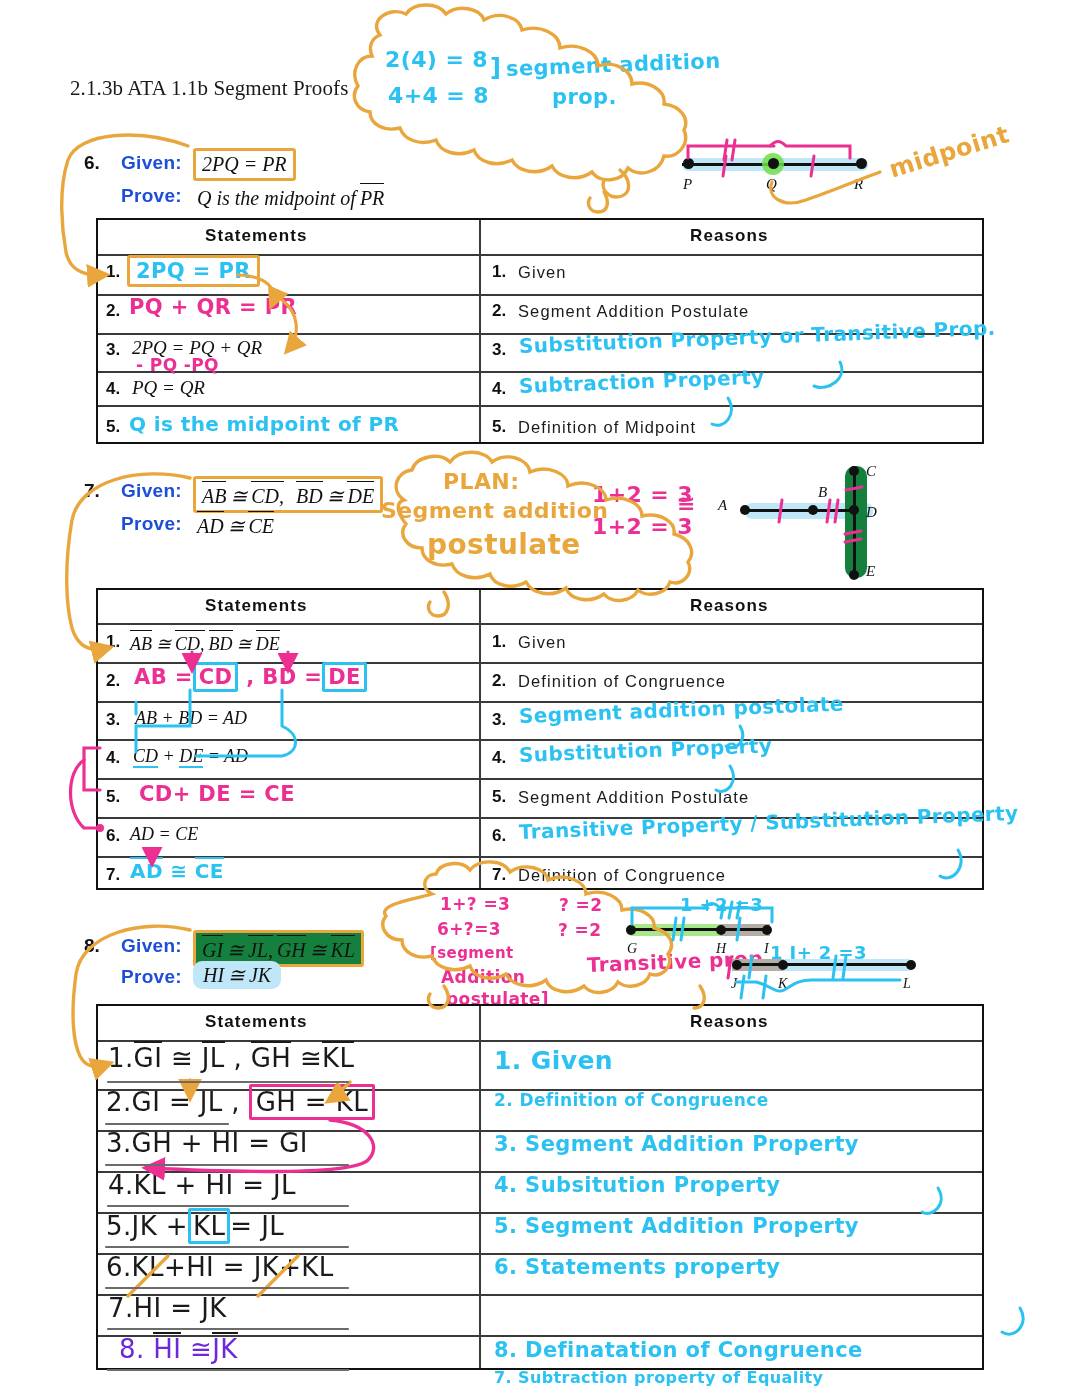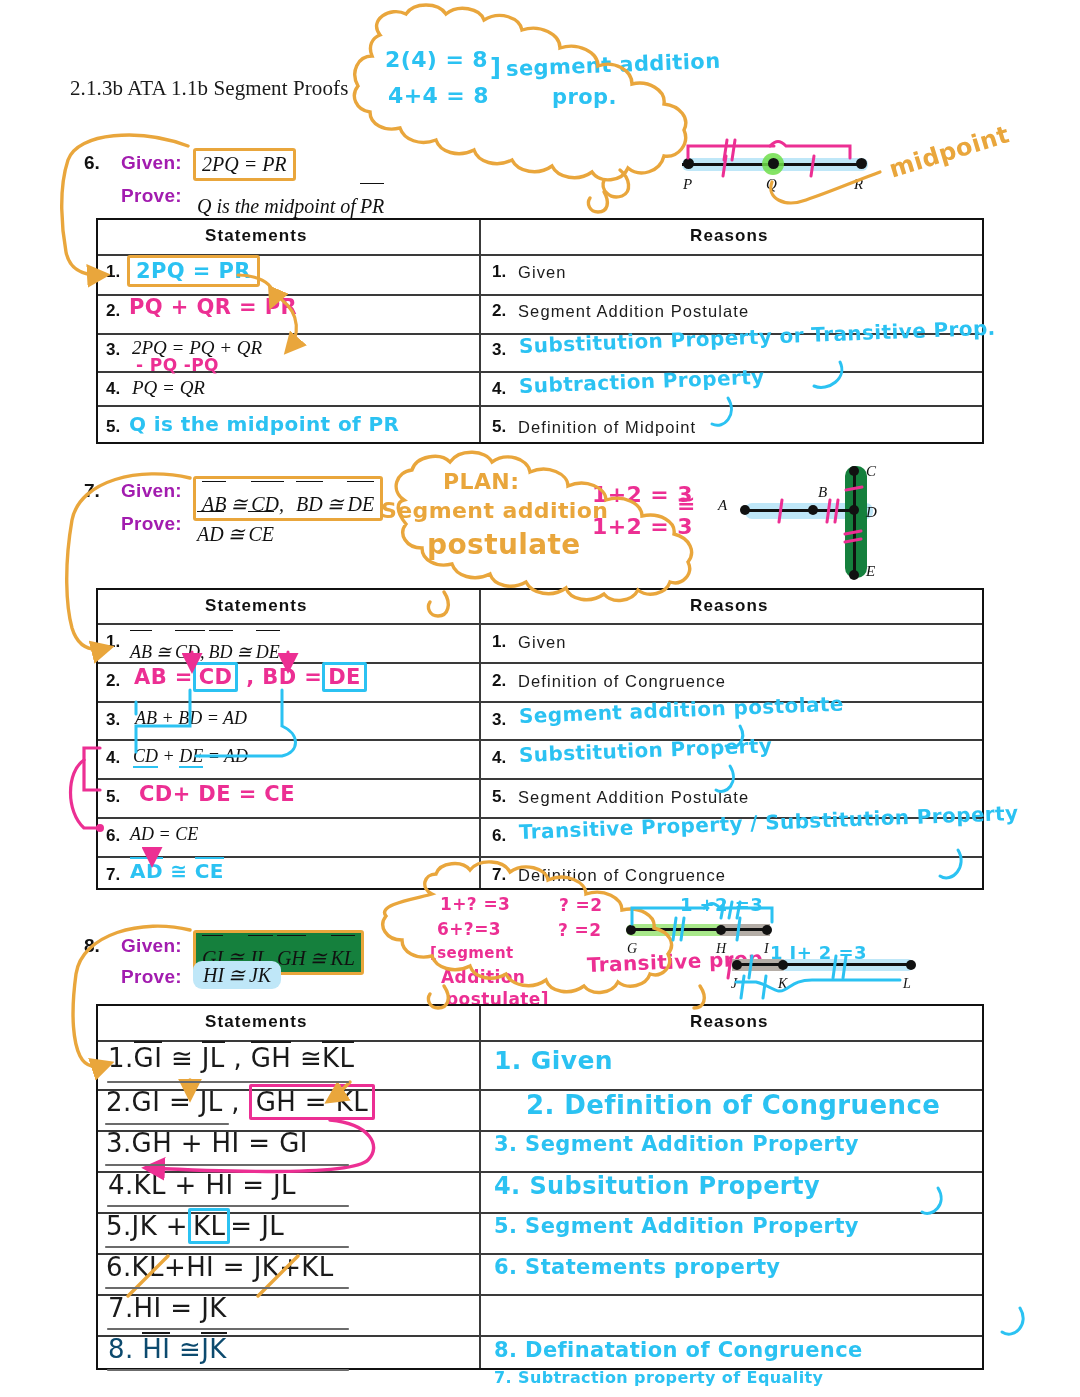--- a/index.html
+++ b/index.html
@@ -12,25 +12,25 @@
 
   
   .doc-title{
     left:70px;top:76px;font-size:21px;color:#1a1a1a;
     font-family:"Liberation Serif", serif;letter-spacing:.1px;white-space:nowrap;
   }
   .prob-num{
     font-family:"Liberation Sans", sans-serif;font-weight:bold;font-size:19px;color:#111;
   }
   .lbl{
-    font-family:"Liberation Sans", sans-serif;font-weight:bold;font-size:19px;color:#a21caf;
+    font-family:"Liberation Sans", sans-serif;font-weight:bold;font-size:19px;color:#1d4ed8;
     letter-spacing:.3px;
   }
   .mathit{font-family:"Liberation Serif", serif;font-style:italic;font-size:20px;color:#111;}
-  .ovl{border-top:1.6px solid #111;padding-top:12px;display:inline-block;line-height:1.05;}
+  .ovl{border-top:1.6px solid #111;padding-top:4px;display:inline-block;line-height:1.05;}
 
   
   .ptable{border:2px solid #111;background:#fff;box-sizing:border-box;}
   .ptable .rowline{position:absolute;left:0;right:0;height:2px;background:#3a3a3a;}
   .ptable .vdiv{position:absolute;top:0;bottom:0;width:2px;background:#3a3a3a;}
   .th{
     font-family:"Liberation Sans", sans-serif;font-weight:bold;font-size:17px;color:#111;
     letter-spacing:1.1px;text-align:center;
   }
   .cellnum{
@@ -302,35 +302,35 @@
 <div class="abs hw" style="left:108px;top:1045px;font-size:26px;color:#1a1a1a;font-weight:normal;">
   1.<span style="border-top:2.5px solid #1a1a1a;">GI</span> ≅ <span style="border-top:2.5px solid #1a1a1a;">JL</span> ,  <span style="border-top:2.5px solid #1a1a1a;">GH</span> ≅<span style="border-top:2.5px solid #1a1a1a;">KL</span>
 </div>
 <div class="abs hw cy" style="left:494px;top:1048px;font-size:25px;">
   <span>1.</span>&nbsp;<span>Given</span>
 </div>
 
 <div class="abs hw" style="left:106px;top:1089px;font-size:26px;color:#1a1a1a;font-weight:normal;">
   2.GI = JL , <span class="boxmg" style="padding:0 4px;color:#1a1a1a;">GH = KL</span>
 </div>
-<div class="abs hw cy" style="left:494px;top:1092px;font-size:26px;margin-left:32px;">
+<div class="abs hw cy" style="left:494px;top:1092px;font-size:17px;">
   <span>2.</span>&nbsp;<span>Definition of Congruence</span>
 </div>
 
 <div class="abs hw" style="left:106px;top:1130px;font-size:26px;color:#1a1a1a;font-weight:normal;">
   <span>3.</span><span>GH + HI = GI</span>
 </div>
 <div class="abs hw cy" style="left:494px;top:1133px;font-size:21px;">
   <span>3.</span>&nbsp;<span>Segment Addition Property</span>
 </div>
 
 <div class="abs hw" style="left:108px;top:1172px;font-size:26px;color:#1a1a1a;font-weight:normal;">
   <span>4.</span><span>KL + HI = JL</span>
 </div>
-<div class="abs hw cy" style="left:494px;top:1174px;font-size:24px;">
+<div class="abs hw cy" style="left:494px;top:1174px;font-size:21px;">
   <span>4.</span>&nbsp;<span>Subsitution Property</span>
 </div>
 
 <div class="abs hw" style="left:106px;top:1213px;font-size:26px;color:#1a1a1a;font-weight:normal;">
   5.JK +<span class="boxcy" style="padding:0 2px;color:#1a1a1a;">KL</span>= JL
 </div>
 <div class="abs hw cy" style="left:494px;top:1215px;font-size:21px;">
   <span>5.</span>&nbsp;<span>Segment Addition Property</span>
 </div>
 
@@ -341,21 +341,21 @@
   <span>6.</span>&nbsp;<span>Statements property</span>
 </div>
 
 <div class="abs hw" style="left:108px;top:1295px;font-size:26px;color:#1a1a1a;font-weight:normal;">
   <span>7.</span><span>HI = JK</span>
 </div>
 <div class="abs hw cy" style="left:494px;top:1370px;font-size:16px;">
   <span>7.</span>&nbsp;<span>Subtraction property of Equality</span>
 </div>
 
-<div class="abs hw" style="left:108px;top:1336px;font-size:26px;color:#0c4a6e;font-weight:normal;">
+<div class="abs hw" style="left:119px;top:1336px;font-size:26px;color:#6d28d9;font-weight:normal;">
   8. <span style="border-top:2.5px solid #1a1a1a;">HI</span> ≅<span style="border-top:2.5px solid #1a1a1a;">JK</span>
 </div>
 <div class="abs hw cy" style="left:494px;top:1339px;font-size:21px;">
   <span>8.</span>&nbsp;<span>Definatation of Congruence</span>
 </div>
 
 <svg class="ov" viewBox="0 0 1080 1397">
   <defs>
     <marker id="arrO" markerWidth="7" markerHeight="7" refX="5" refY="3.5" orient="auto">
       <path d="M0,0 L7,3.5 L0,7 Z" fill="#e9a63c"></path>

